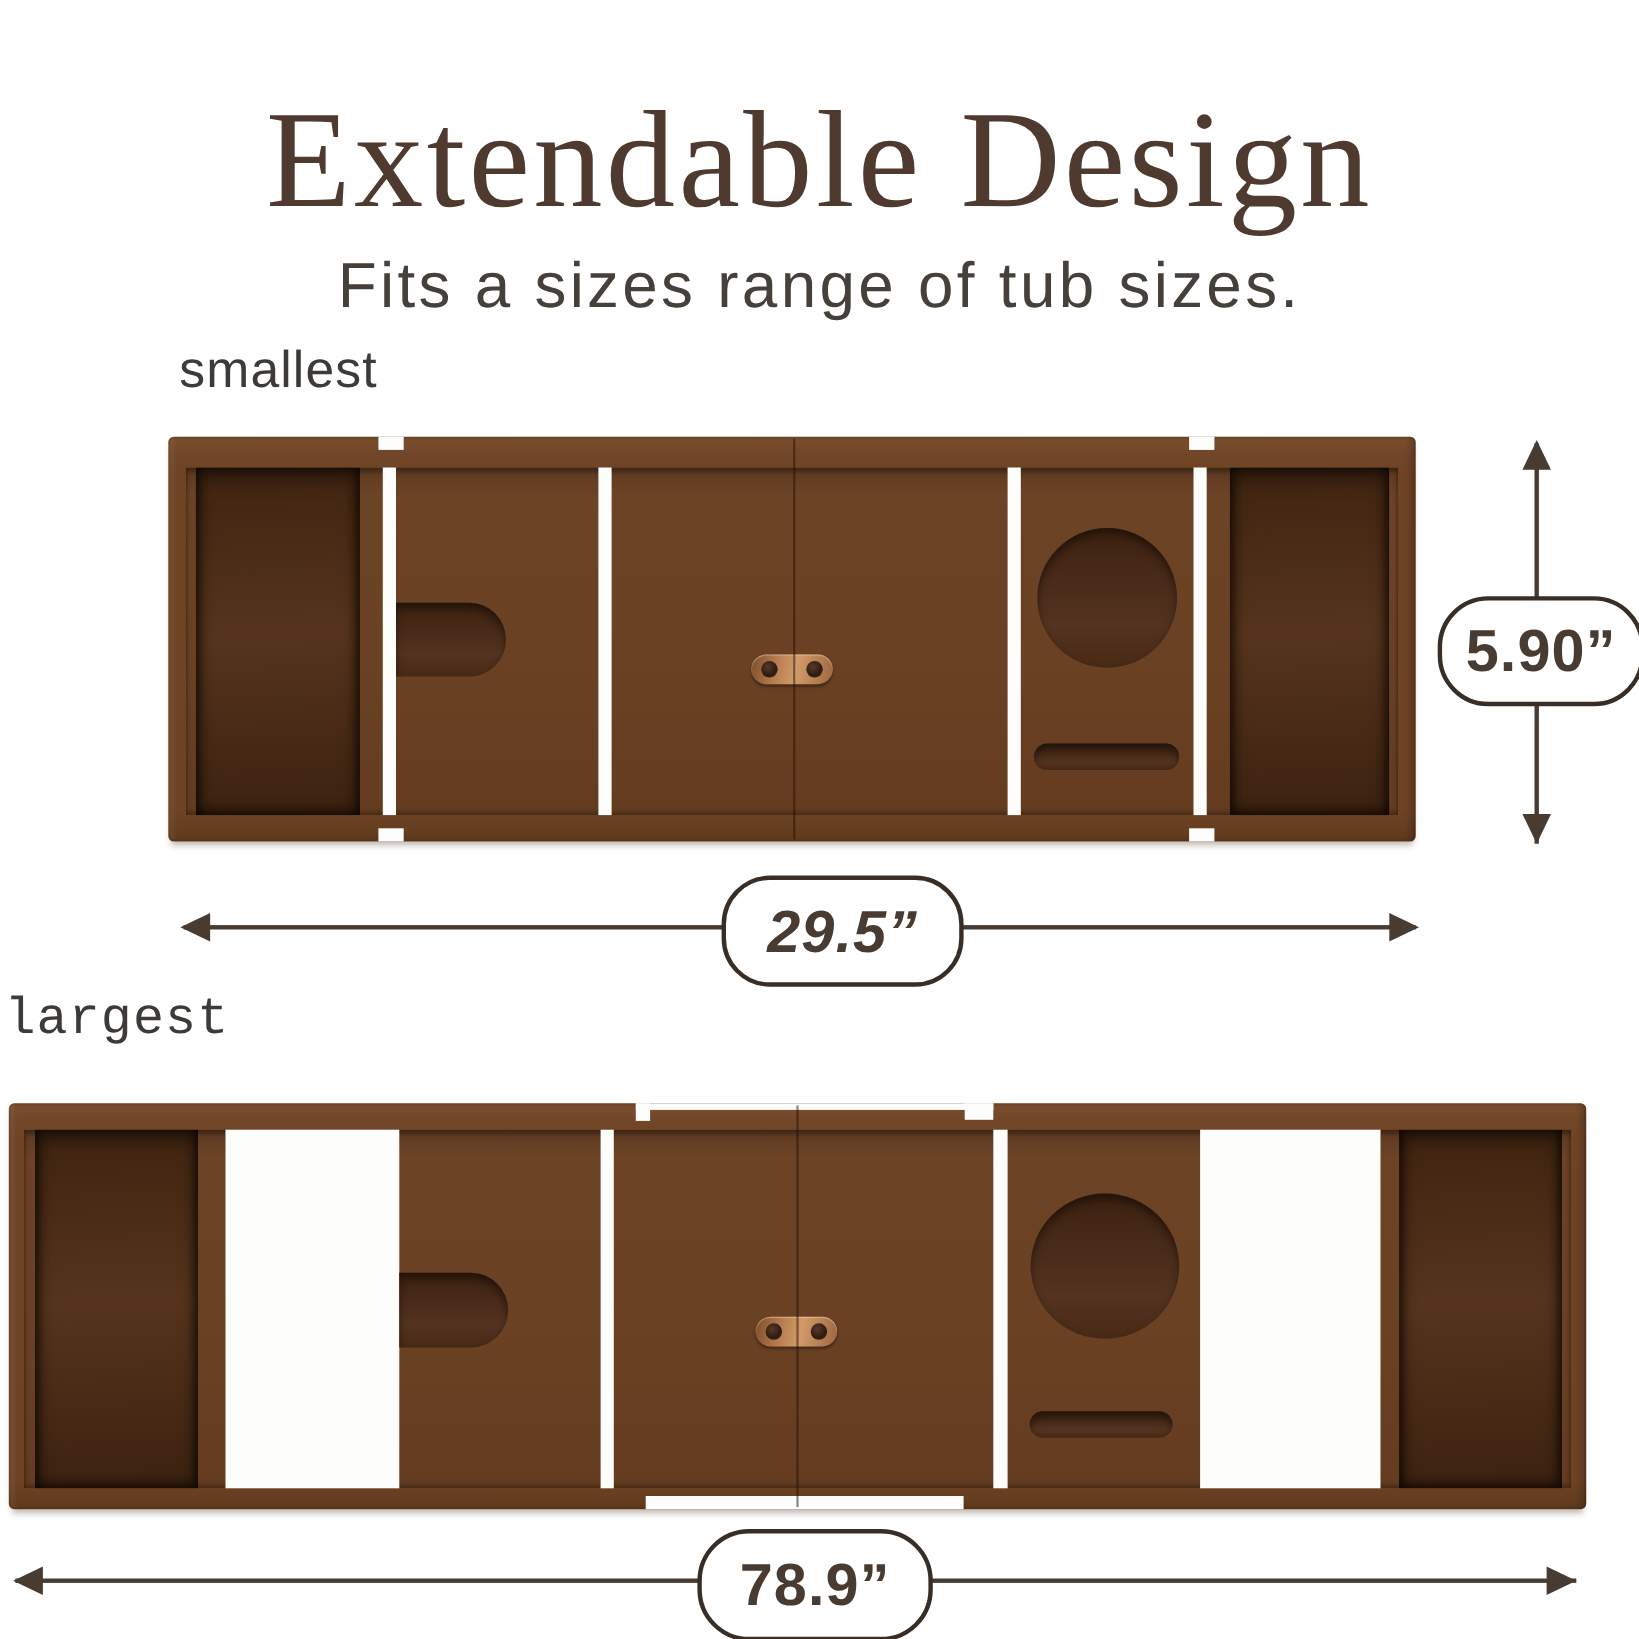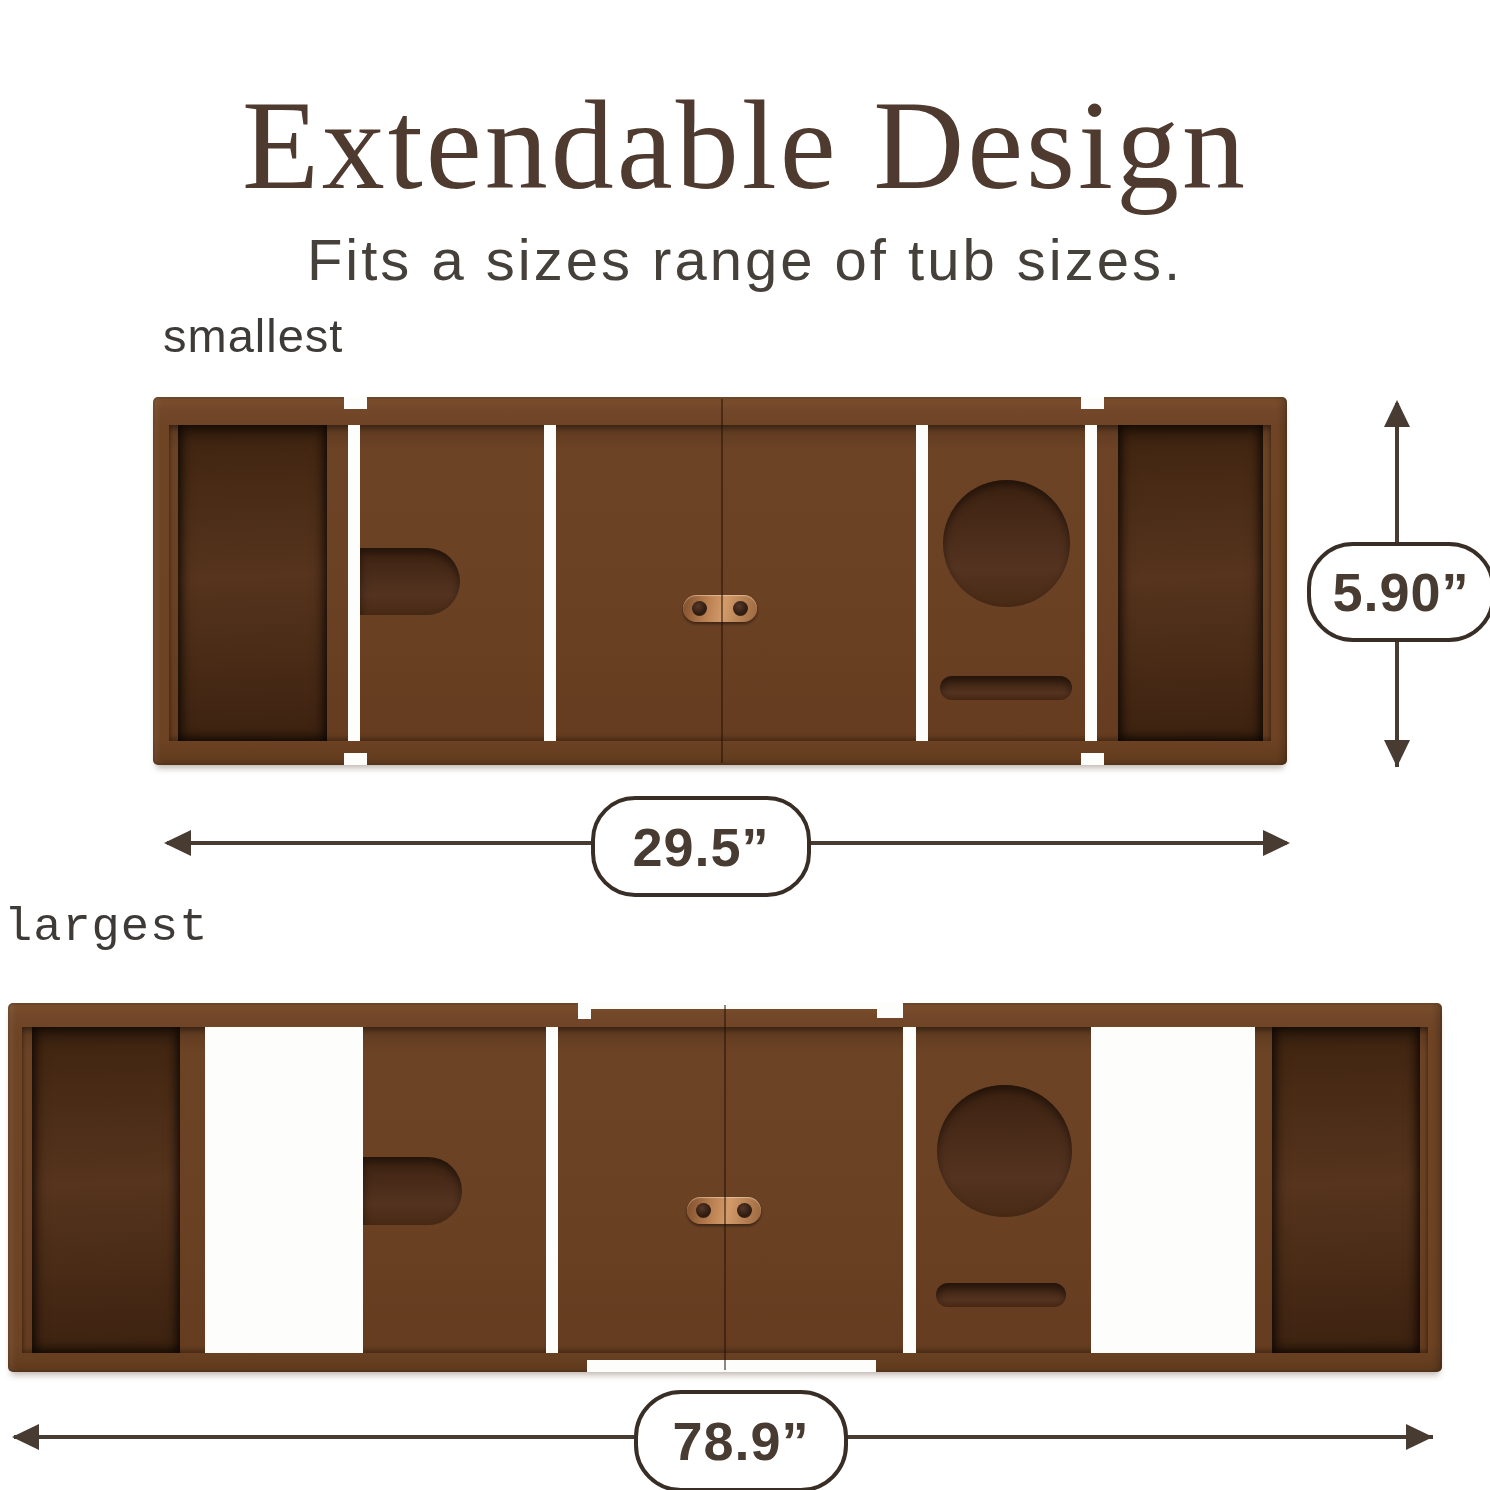--- a/index.html
+++ b/index.html
@@ -89,21 +89,21 @@
     <div class="ah ah-down" style="left:1384px;top:740px;"></div>
     <div class="badge" style="left:1307px;top:542px;width:180px;height:92px;border-radius:46px;">
       <span>5.90”</span>
     </div>
   </div>
 
   <div>
     <div class="dim-line" style="left:167px;top:841px;width:1120px;height:4px;"></div>
     <div class="ah ah-left" style="left:164px;top:830px;"></div>
     <div class="ah ah-right" style="left:1263px;top:830px;"></div>
-    <div class="badge" style="left:591px;top:796px;width:212px;height:93px;border-radius:44px;">
+    <div class="badge" style="left:656px;top:796px;width:212px;height:93px;border-radius:44px;font-style:italic;">
       <span>29.5”</span>
     </div>
   </div>
 
   <div class="cfg-label" style="left:4px;top:901px;font-family:Liberation Mono, monospace;">largest</div>
 
   <div class="tray" style="left:8px;top:1003px;width:1434px;height:369px;">
     <div class="inner" style="left:14px;top:24px;width:1406px;height:326px;">
       <div class="part well" style="left:10px;top:0;width:148px;height:326px;"></div>
       <div class="part slot" style="left:183px;top:0;width:158px;height:326px;"></div>

